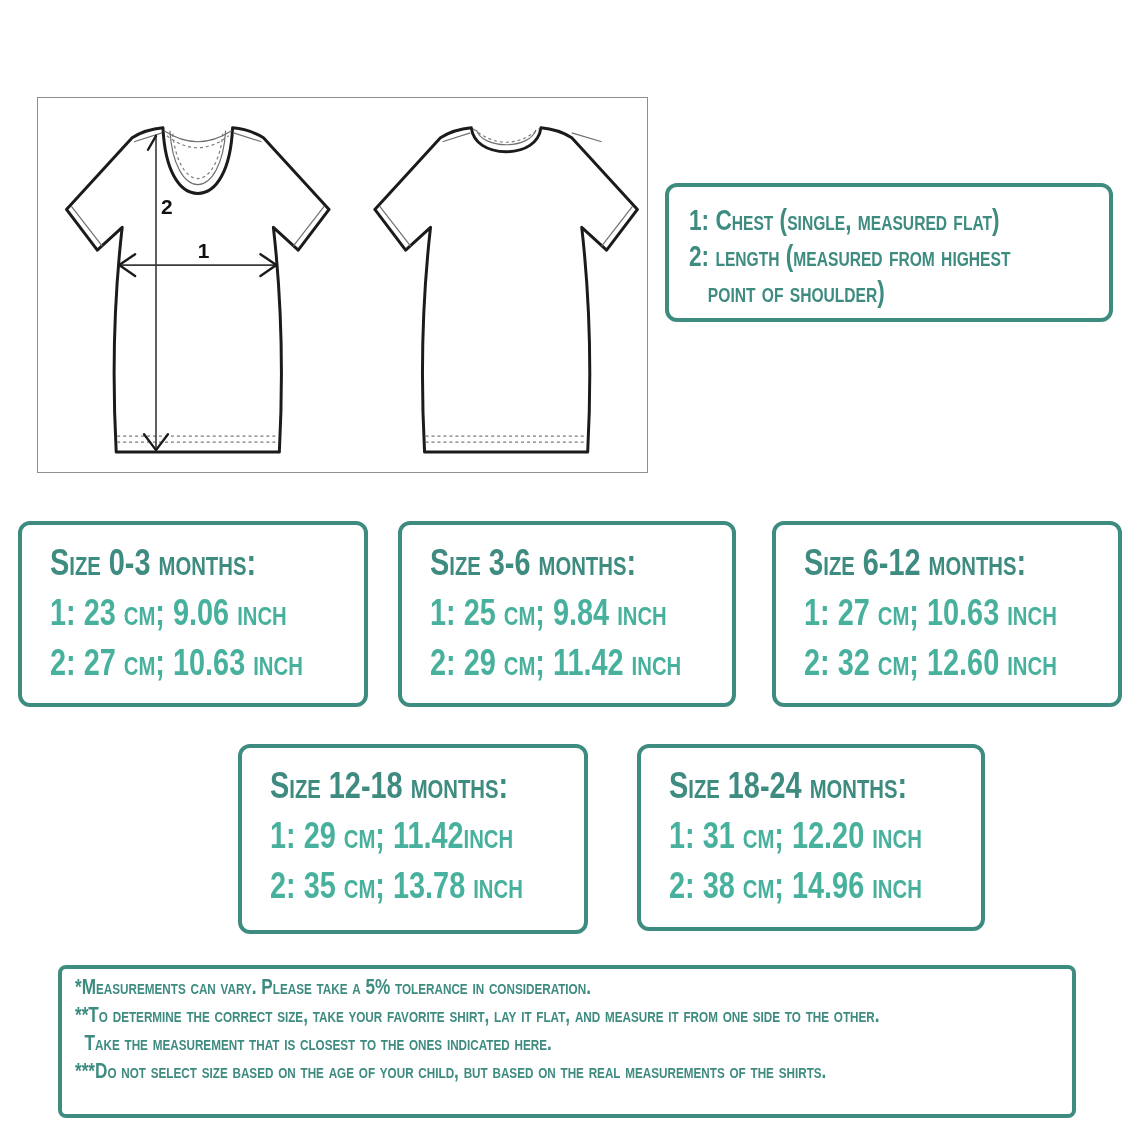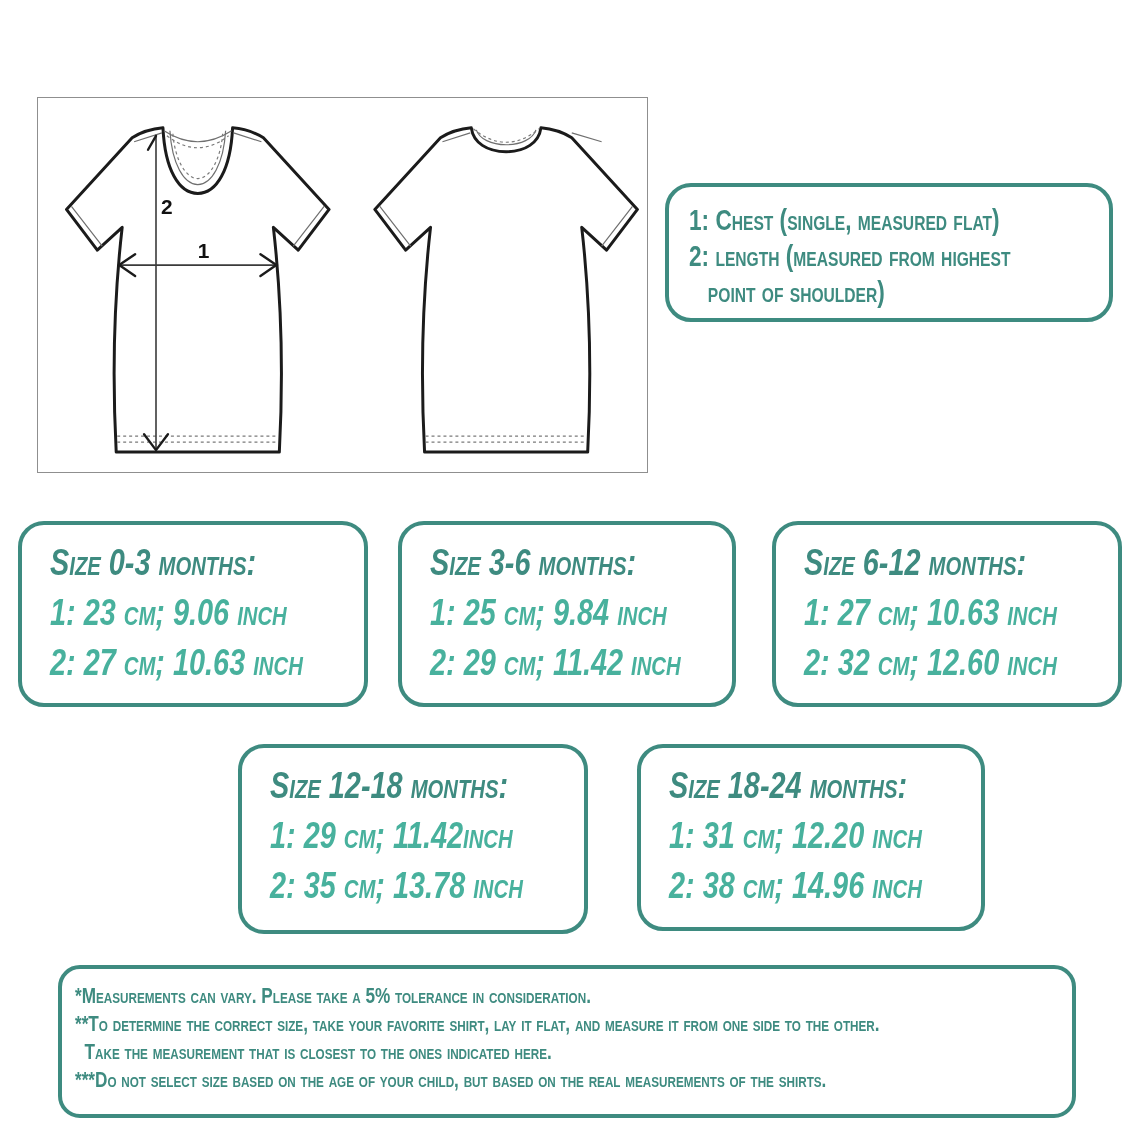--- a/index.html
+++ b/index.html
@@ -14,52 +14,52 @@
   .diagram-panel {
     left:37px; top:97px; width:611px; height:376px;
     border:1px solid var(--panel-border,#8f8f8f);
     background:#ffffff;
   }
   .diagram-panel svg { display:block; width:100%; height:100%; }
 
   
   .teal-box {
     border:4px solid var(--teal-dark,#3E8B80);
-    border-radius:26px;
+    border-radius:12px;
     background:#ffffff;
   }
 
   
   .txt {
     font-weight:bold;
     font-variant:small-caps;
     white-space:pre-wrap;
     transform:scaleX(0.78);
     transform-origin:0 0;
     width:136%;
     color:var(--teal-dark,#3E8B80);
   }
 
   
   .legend-box { left:665px; top:183px; width:448px; height:139px; padding:15px 0 0 20px; }
   .legend-box .txt { font-size:29px; line-height:36px; }
 
   
-  .size-card { width:350px; height:186px; padding:13px 0 0 28px;font-style:italic; }
+  .size-card { width:350px; height:186px; padding:13px 0 0 28px; }
   .card-1 { left:18px;  top:521px; }
   .card-2 { left:398px; top:521px; width:338px; }
   .card-3 { left:772px; top:521px; }
   .card-4 { left:238px; top:744px; height:190px; }
   .card-5 { left:619px; top:744px; width:348px; height:187px;margin-left:18px; }
   .size-card .txt { font-size:37px; line-height:50px; }
   .size-card .size-title { color:var(--teal-dark,#3E8B80); }
   .size-card .size-line  { color:var(--teal-light,#48B19D); }
 
   
-  .notes-box { left:58px; top:965px; width:1018px; height:153px; padding:13px 0 0 13px; border-radius:22px; }
+  .notes-box { left:58px; top:965px; width:1018px; height:153px; padding:4px 0 0 13px; border-radius:8px; }
   .notes-box .txt { font-size:22px; line-height:28px; }
 
   
   .shirt-outline { fill:#ffffff; stroke:var(--outline,#1b1b1b); stroke-width:3; stroke-linejoin:round; }
   .stitch  { fill:none; stroke:#6f6f6f; stroke-width:1.2; }
   .stitch-dash { fill:none; stroke:#7a7a7a; stroke-width:1.2; stroke-dasharray:3 3; }
   .dim-line { fill:none; stroke:#3a3a3a; stroke-width:1.6; }
   .dim-head { fill:none; stroke:#1b1b1b; stroke-width:2.4; stroke-linecap:round; }
   .dim-label { font-family:"Liberation Sans",sans-serif; font-size:21px; font-weight:bold; fill:#111111; }
 </style>

